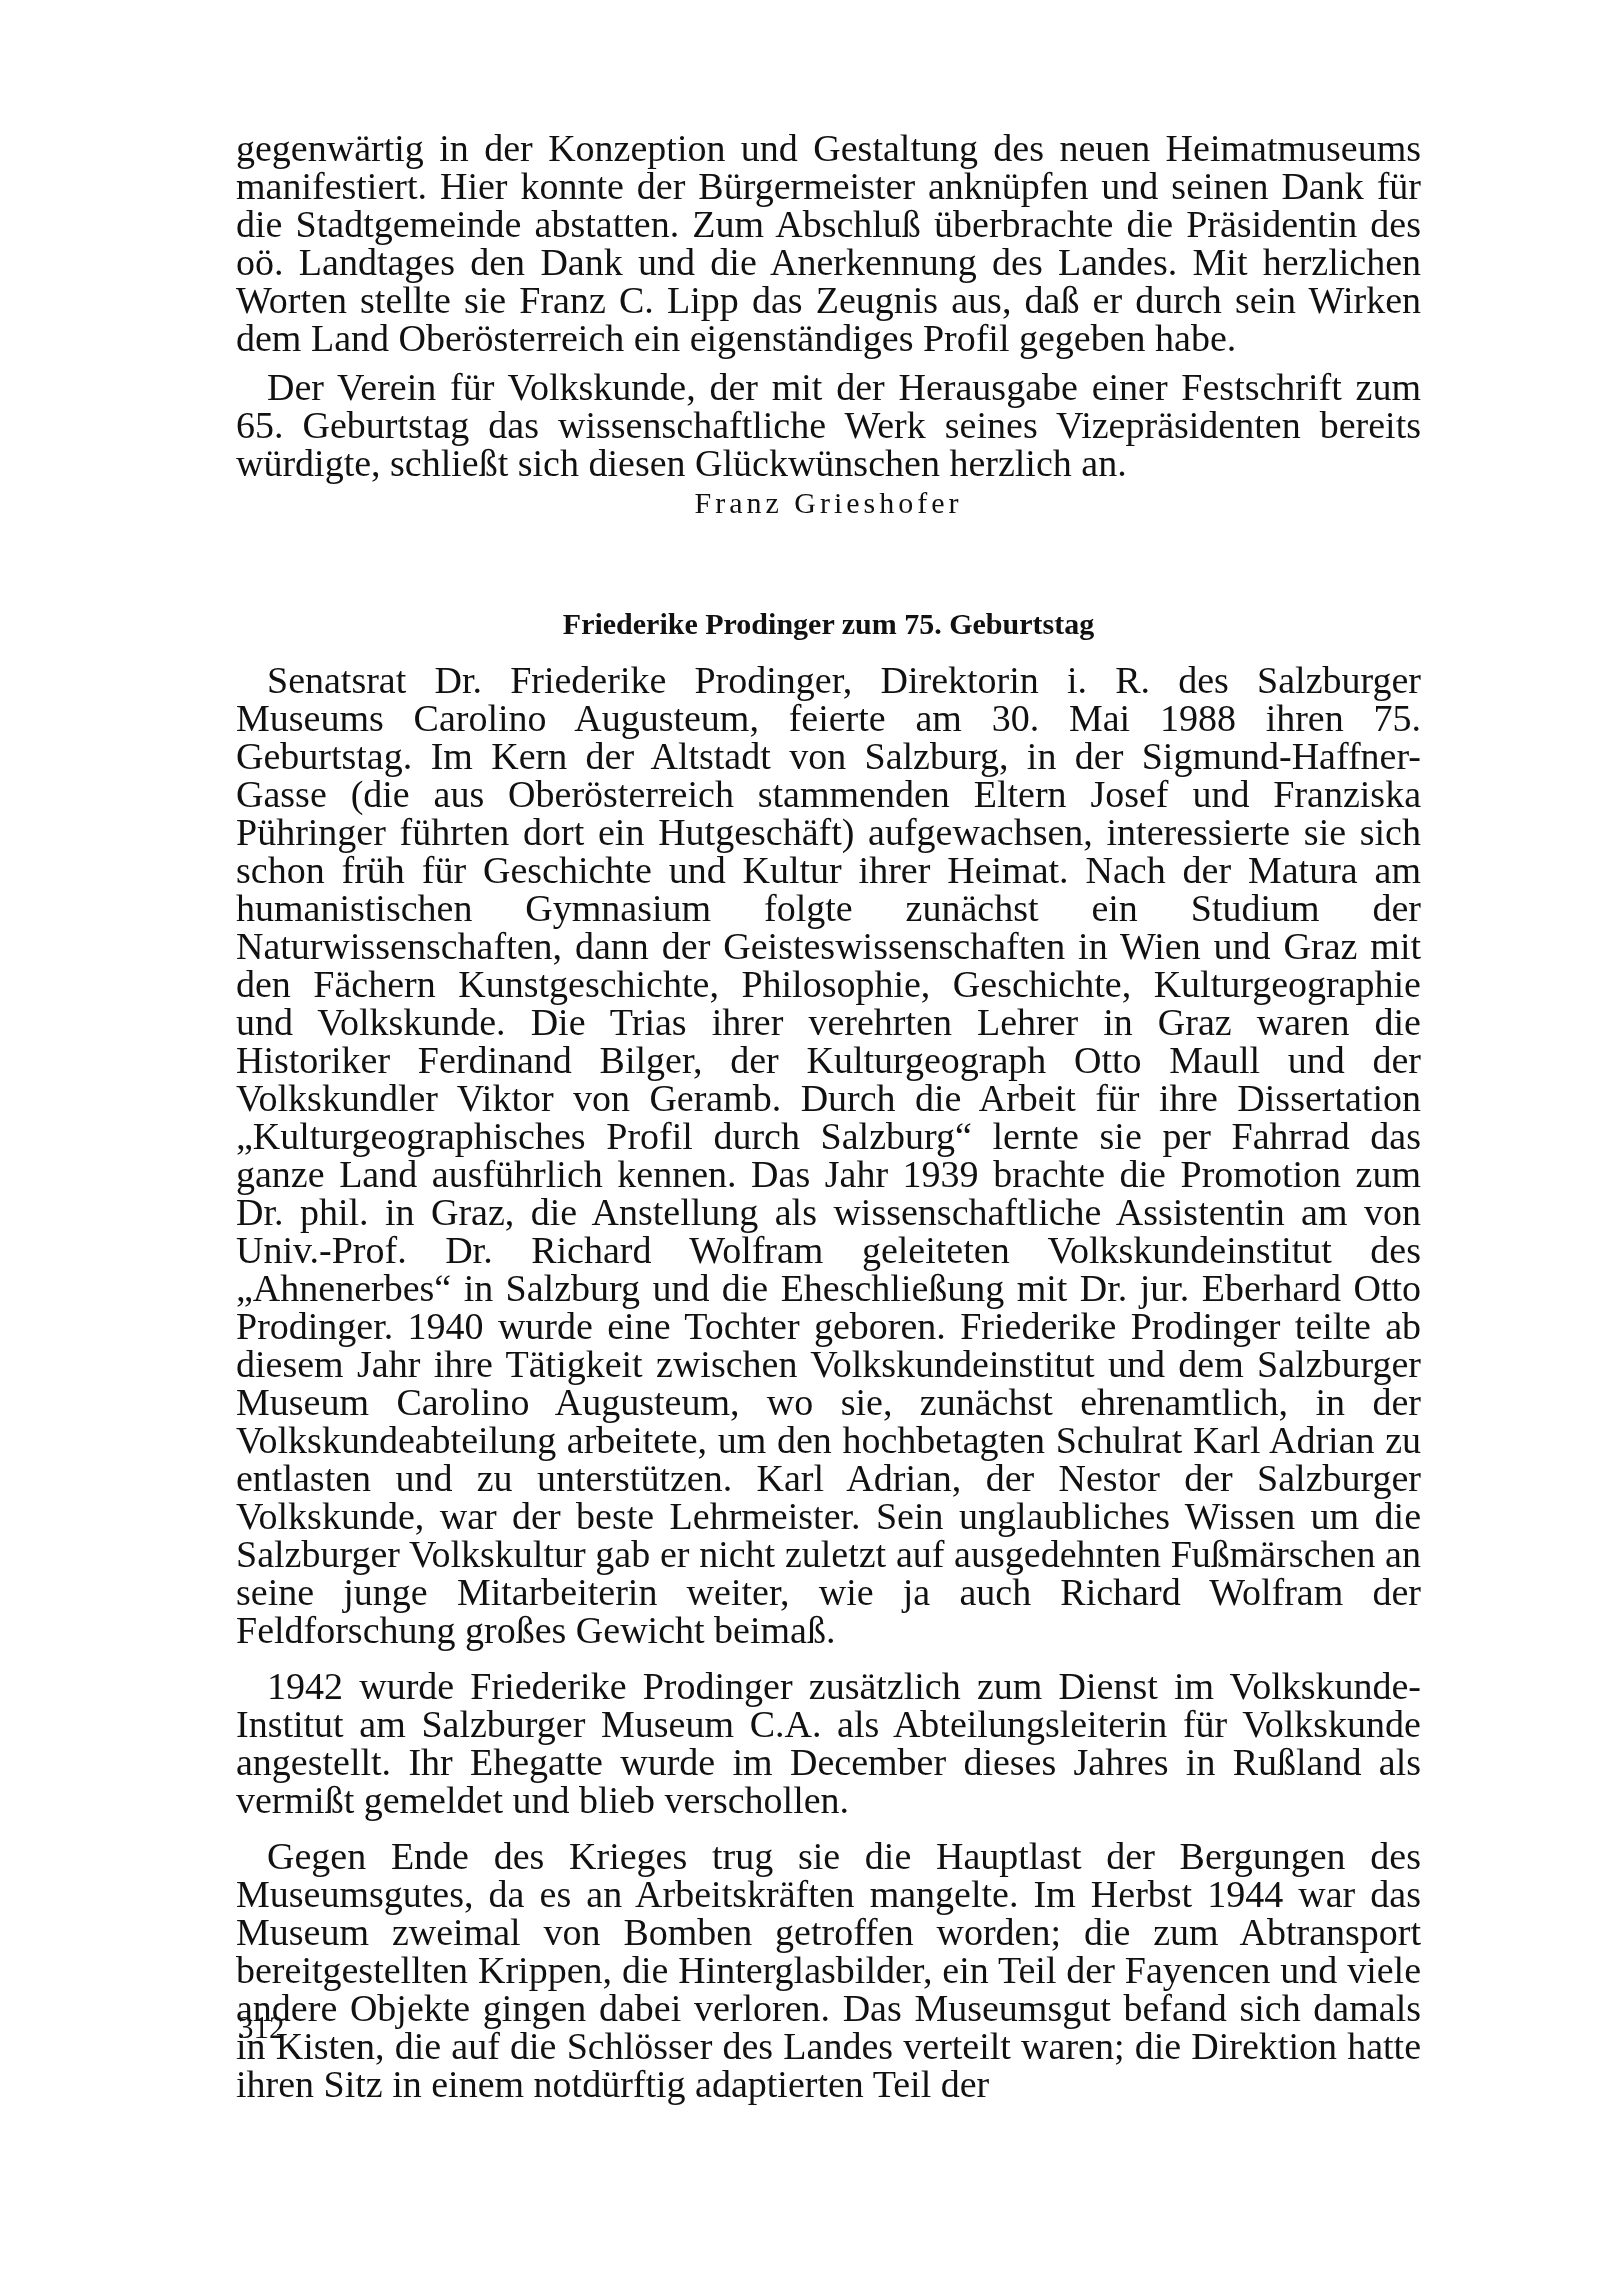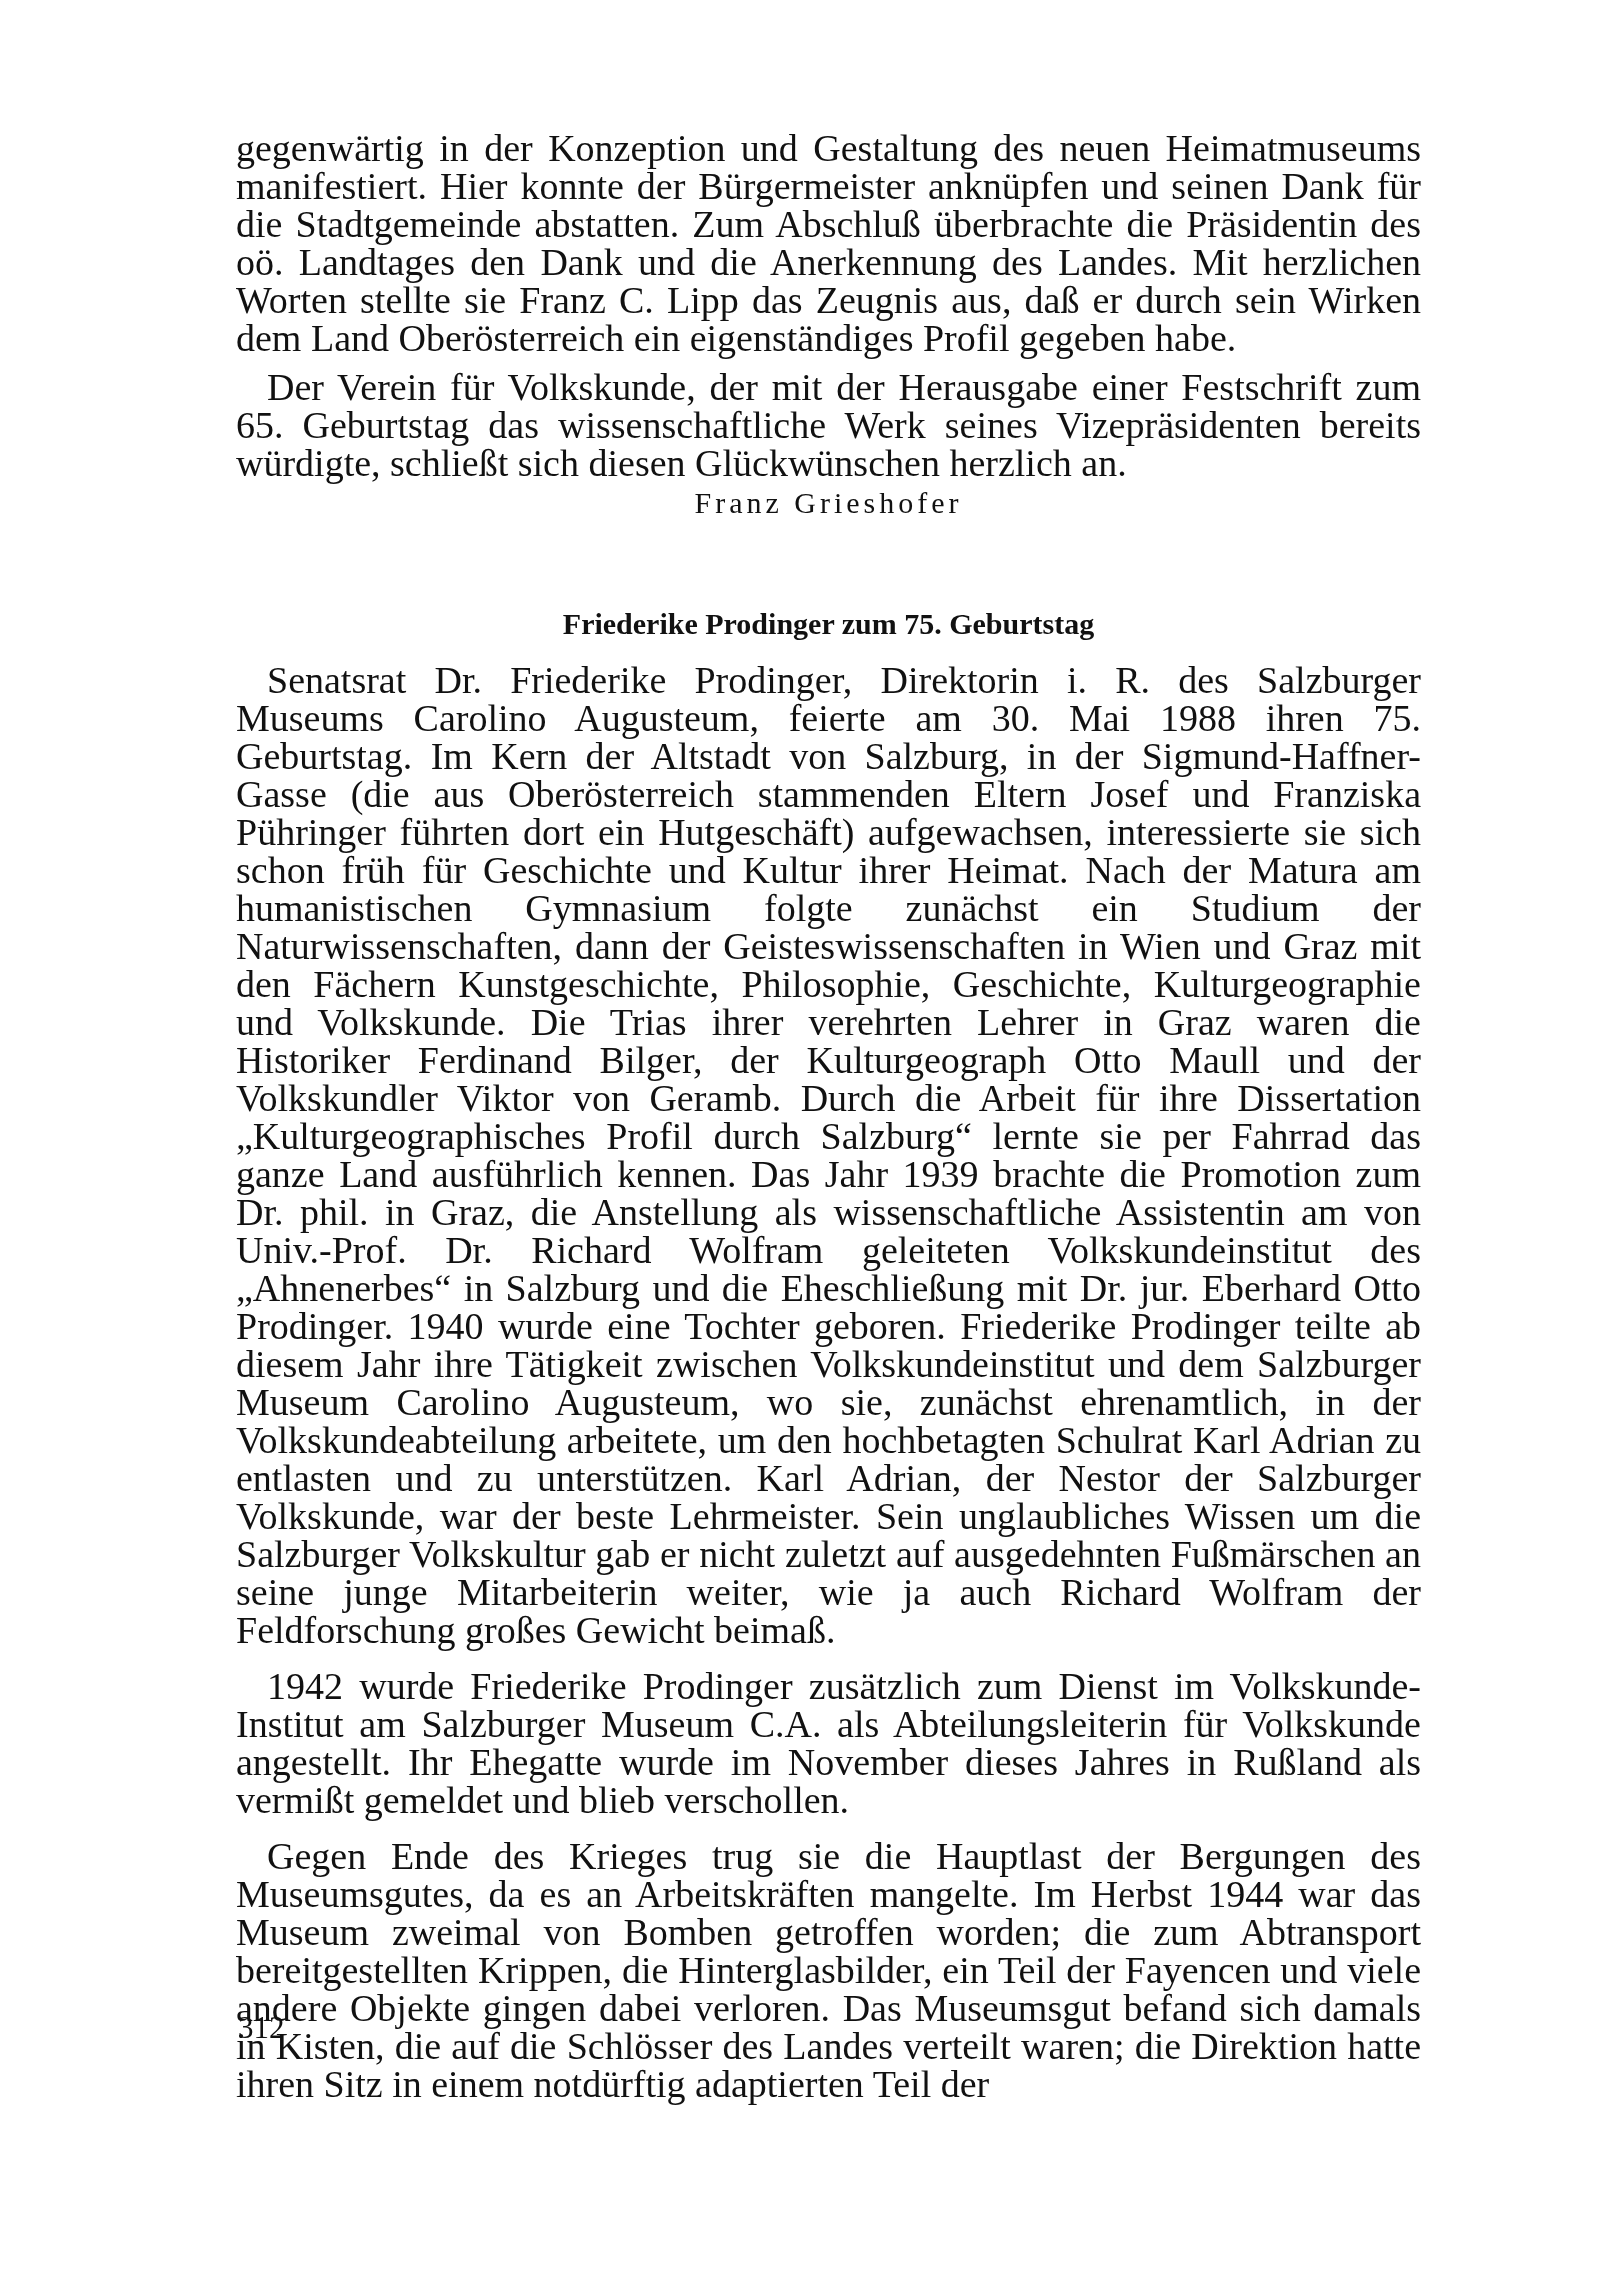--- a/index.html
+++ b/index.html
@@ -63,20 +63,20 @@
 
   <section>
     <p class="para">gegenwärtig in der Konzeption und Gestaltung des neuen Heimatmuseums manifestiert. Hier konnte der Bürgermeister anknüpfen und seinen Dank für die Stadtgemeinde abstatten. Zum Abschluß überbrachte die Präsidentin des oö. Landtages den Dank und die Anerkennung des Landes. Mit herzlichen Worten stellte sie Franz C. Lipp das Zeugnis aus, daß er durch sein Wirken dem Land Oberösterreich ein eigenständiges Profil gegeben habe.</p>
     <p class="para indent gap-sm">Der Verein für Volkskunde, der mit der Herausgabe einer Festschrift zum 65. Geburtstag das wissenschaftliche Werk seines Vizepräsidenten bereits würdigte, schließt sich diesen Glückwünschen herzlich an.</p>
     <p class="signature">Franz Grieshofer</p>
   </section>
 
   <section>
     <h2 class="heading">Friederike Prodinger zum 75. Geburtstag</h2>
     <p class="para indent">Senatsrat Dr. Friederike Prodinger, Direktorin i. R. des Salzburger Museums Carolino Augusteum, feierte am 30. Mai 1988 ihren 75. Geburtstag. Im Kern der Altstadt von Salzburg, in der Sigmund-Haffner-Gasse (die aus Oberösterreich stammenden Eltern Josef und Franziska Pühringer führten dort ein Hutgeschäft) aufgewachsen, interessierte sie sich schon früh für Geschichte und Kultur ihrer Heimat. Nach der Matura am humanistischen Gymnasium folgte zunächst ein Studium der Naturwissenschaften, dann der Geisteswissenschaften in Wien und Graz mit den Fächern Kunstgeschichte, Philosophie, Geschichte, Kulturgeographie und Volkskunde. Die Trias ihrer verehrten Lehrer in Graz waren die Historiker Ferdinand Bilger, der Kulturgeograph Otto Maull und der Volkskundler Viktor von Geramb. Durch die Arbeit für ihre Dissertation „Kulturgeographisches Profil durch Salzburg“ lernte sie per Fahrrad das ganze Land ausführlich kennen. Das Jahr 1939 brachte die Promotion zum Dr. phil. in Graz, die Anstellung als wissenschaftliche Assistentin am von Univ.-Prof. Dr. Richard Wolfram geleiteten Volkskundeinstitut des „Ahnenerbes“ in Salzburg und die Eheschließung mit Dr. jur. Eberhard Otto Prodinger. 1940 wurde eine Tochter geboren. Friederike Prodinger teilte ab diesem Jahr ihre Tätigkeit zwischen Volkskundeinstitut und dem Salzburger Museum Carolino Augusteum, wo sie, zunächst ehrenamtlich, in der Volkskundeabteilung arbeitete, um den hochbetagten Schulrat Karl Adrian zu entlasten und zu unterstützen. Karl Adrian, der Nestor der Salzburger Volkskunde, war der beste Lehrmeister. Sein unglaubliches Wissen um die Salzburger Volkskultur gab er nicht zuletzt auf ausgedehnten Fußmärschen an seine junge Mitarbeiterin weiter, wie ja auch Richard Wolfram der Feldforschung großes Gewicht beimaß.</p>
-    <p class="para indent gap-md">1942 wurde Friederike Prodinger zusätzlich zum Dienst im Volkskunde-Institut am Salzburger Museum C.A. als Abteilungsleiterin für Volkskunde angestellt. Ihr Ehegatte wurde im November dieses Jahres in Rußland als vermißt gemeldet und blieb verschollen.</p>
+    <p class="para indent gap-md">1942 wurde Friederike Prodinger zusätzlich zum Dienst im Volkskunde-Institut am Salzburger Museum C.A. als Abteilungsleiterin für Volkskunde angestellt. Ihr Ehegatte wurde im December dieses Jahres in Rußland als vermißt gemeldet und blieb verschollen.</p>
     <p class="para indent gap-md">Gegen Ende des Krieges trug sie die Hauptlast der Bergungen des Museumsgutes, da es an Arbeitskräften mangelte. Im Herbst 1944 war das Museum zweimal von Bomben getroffen worden; die zum Abtransport bereitgestellten Krippen, die Hinterglasbilder, ein Teil der Fayencen und viele andere Objekte gingen dabei verloren. Das Museumsgut befand sich damals in Kisten, die auf die Schlösser des Landes verteilt waren; die Direktion hatte ihren Sitz in einem notdürftig adaptierten Teil der</p>
   </section>
 
 </div>
 
 <div class="page-number">312</div>
 
 
 </body></html>

